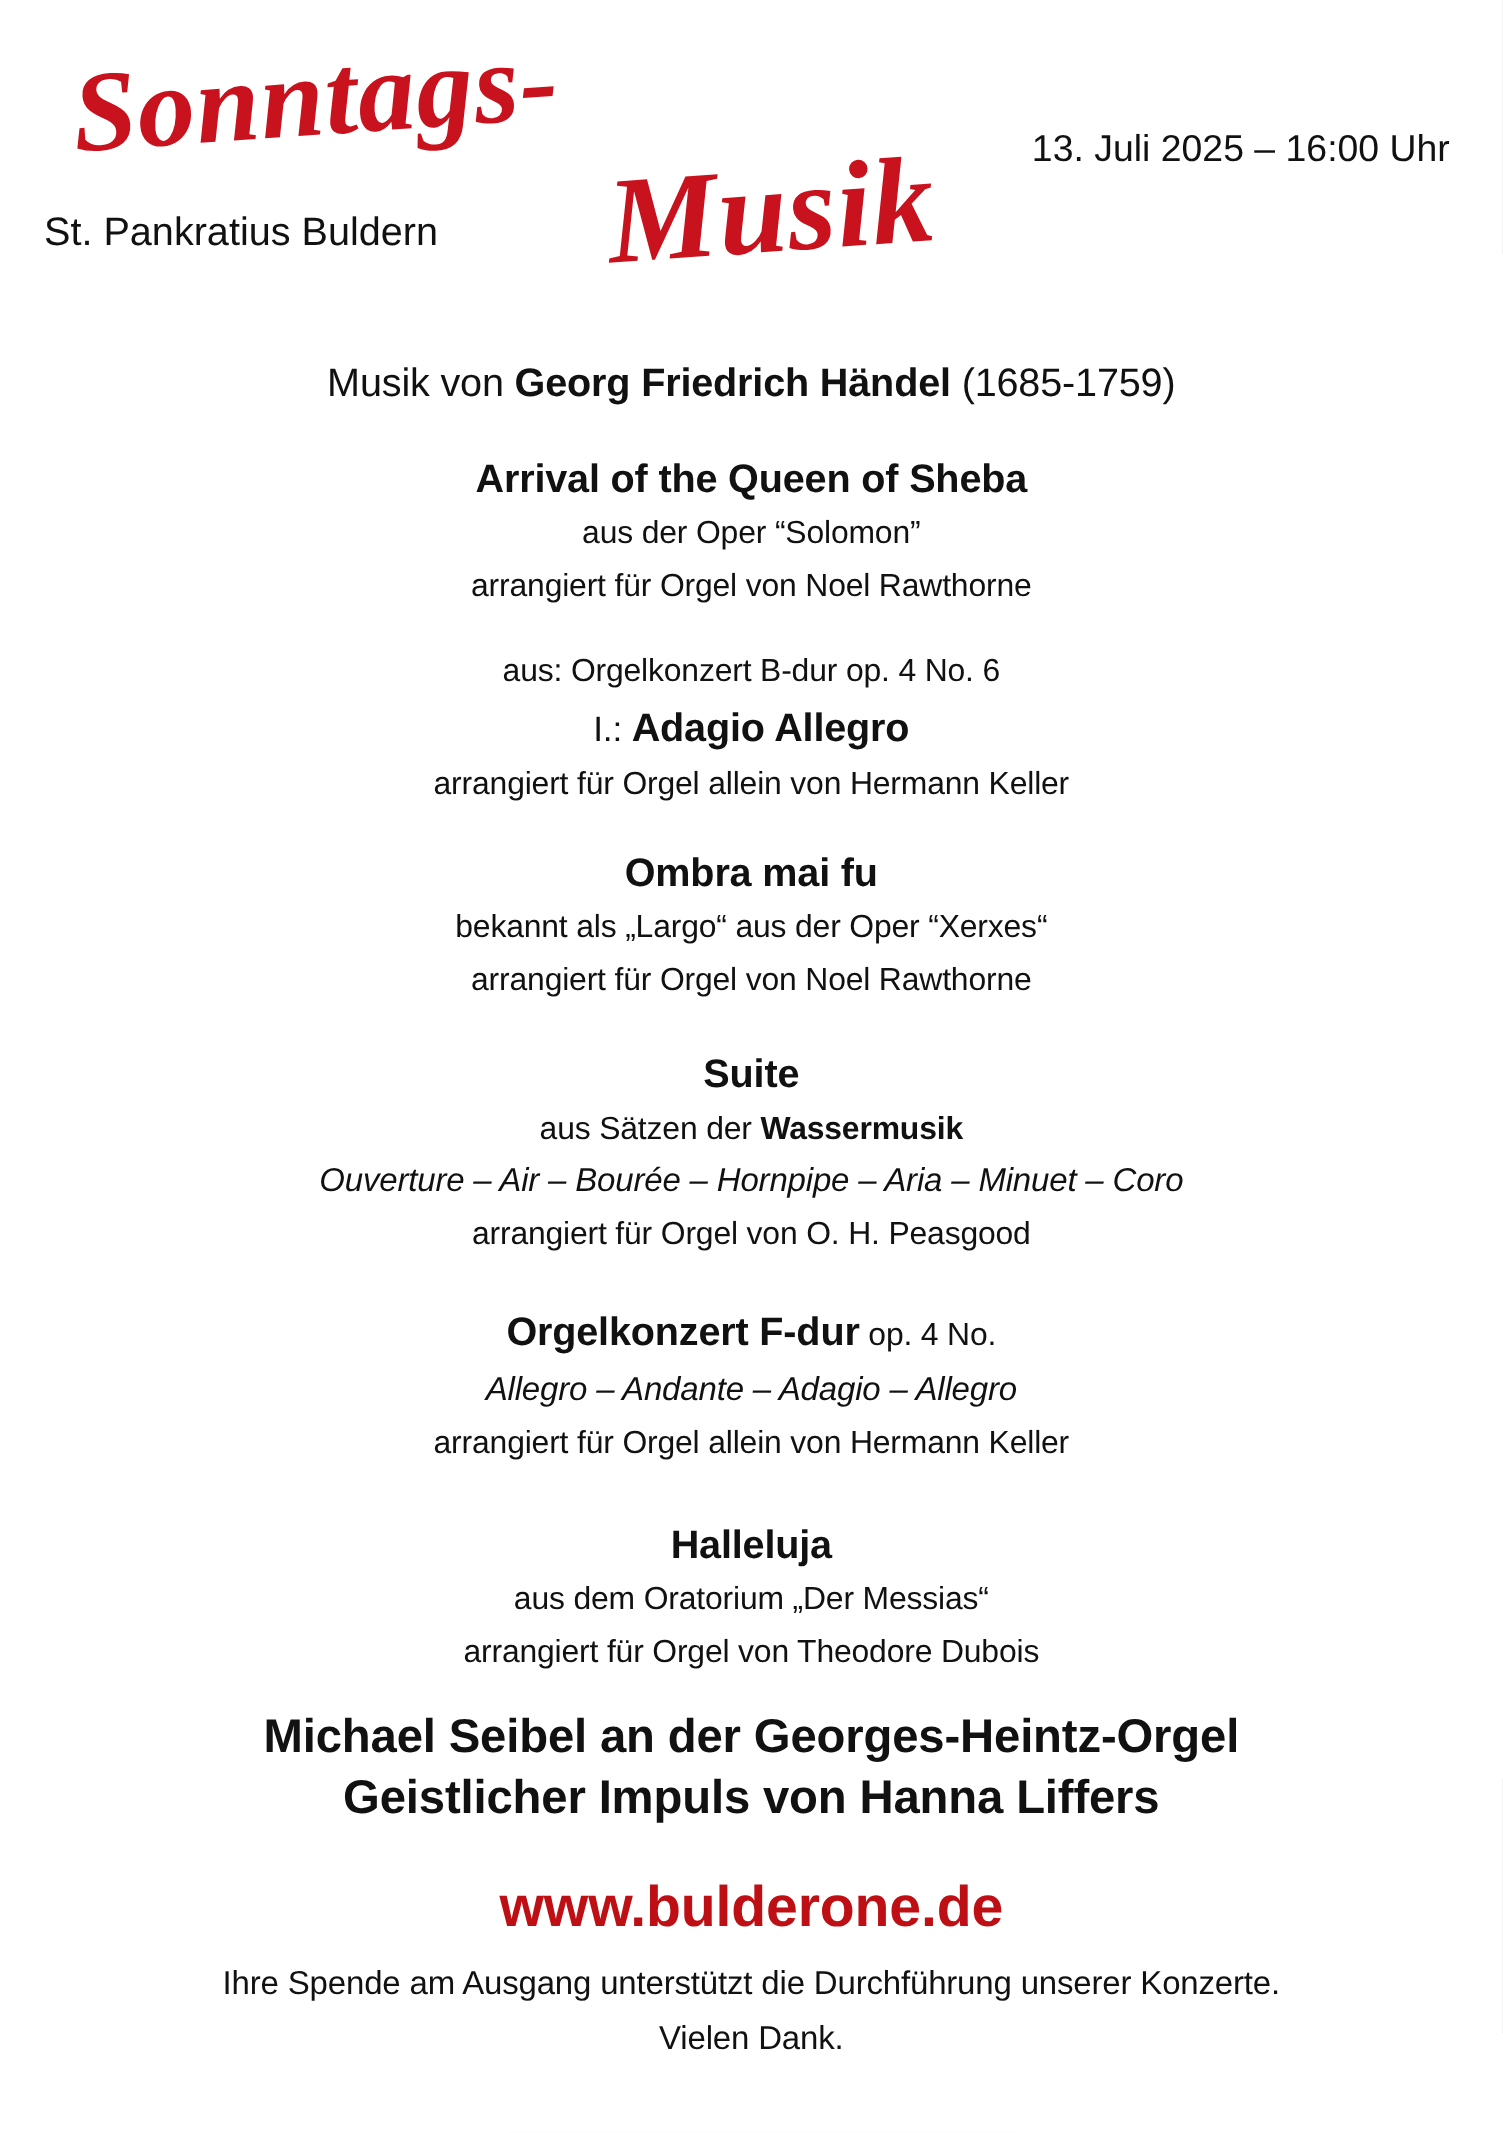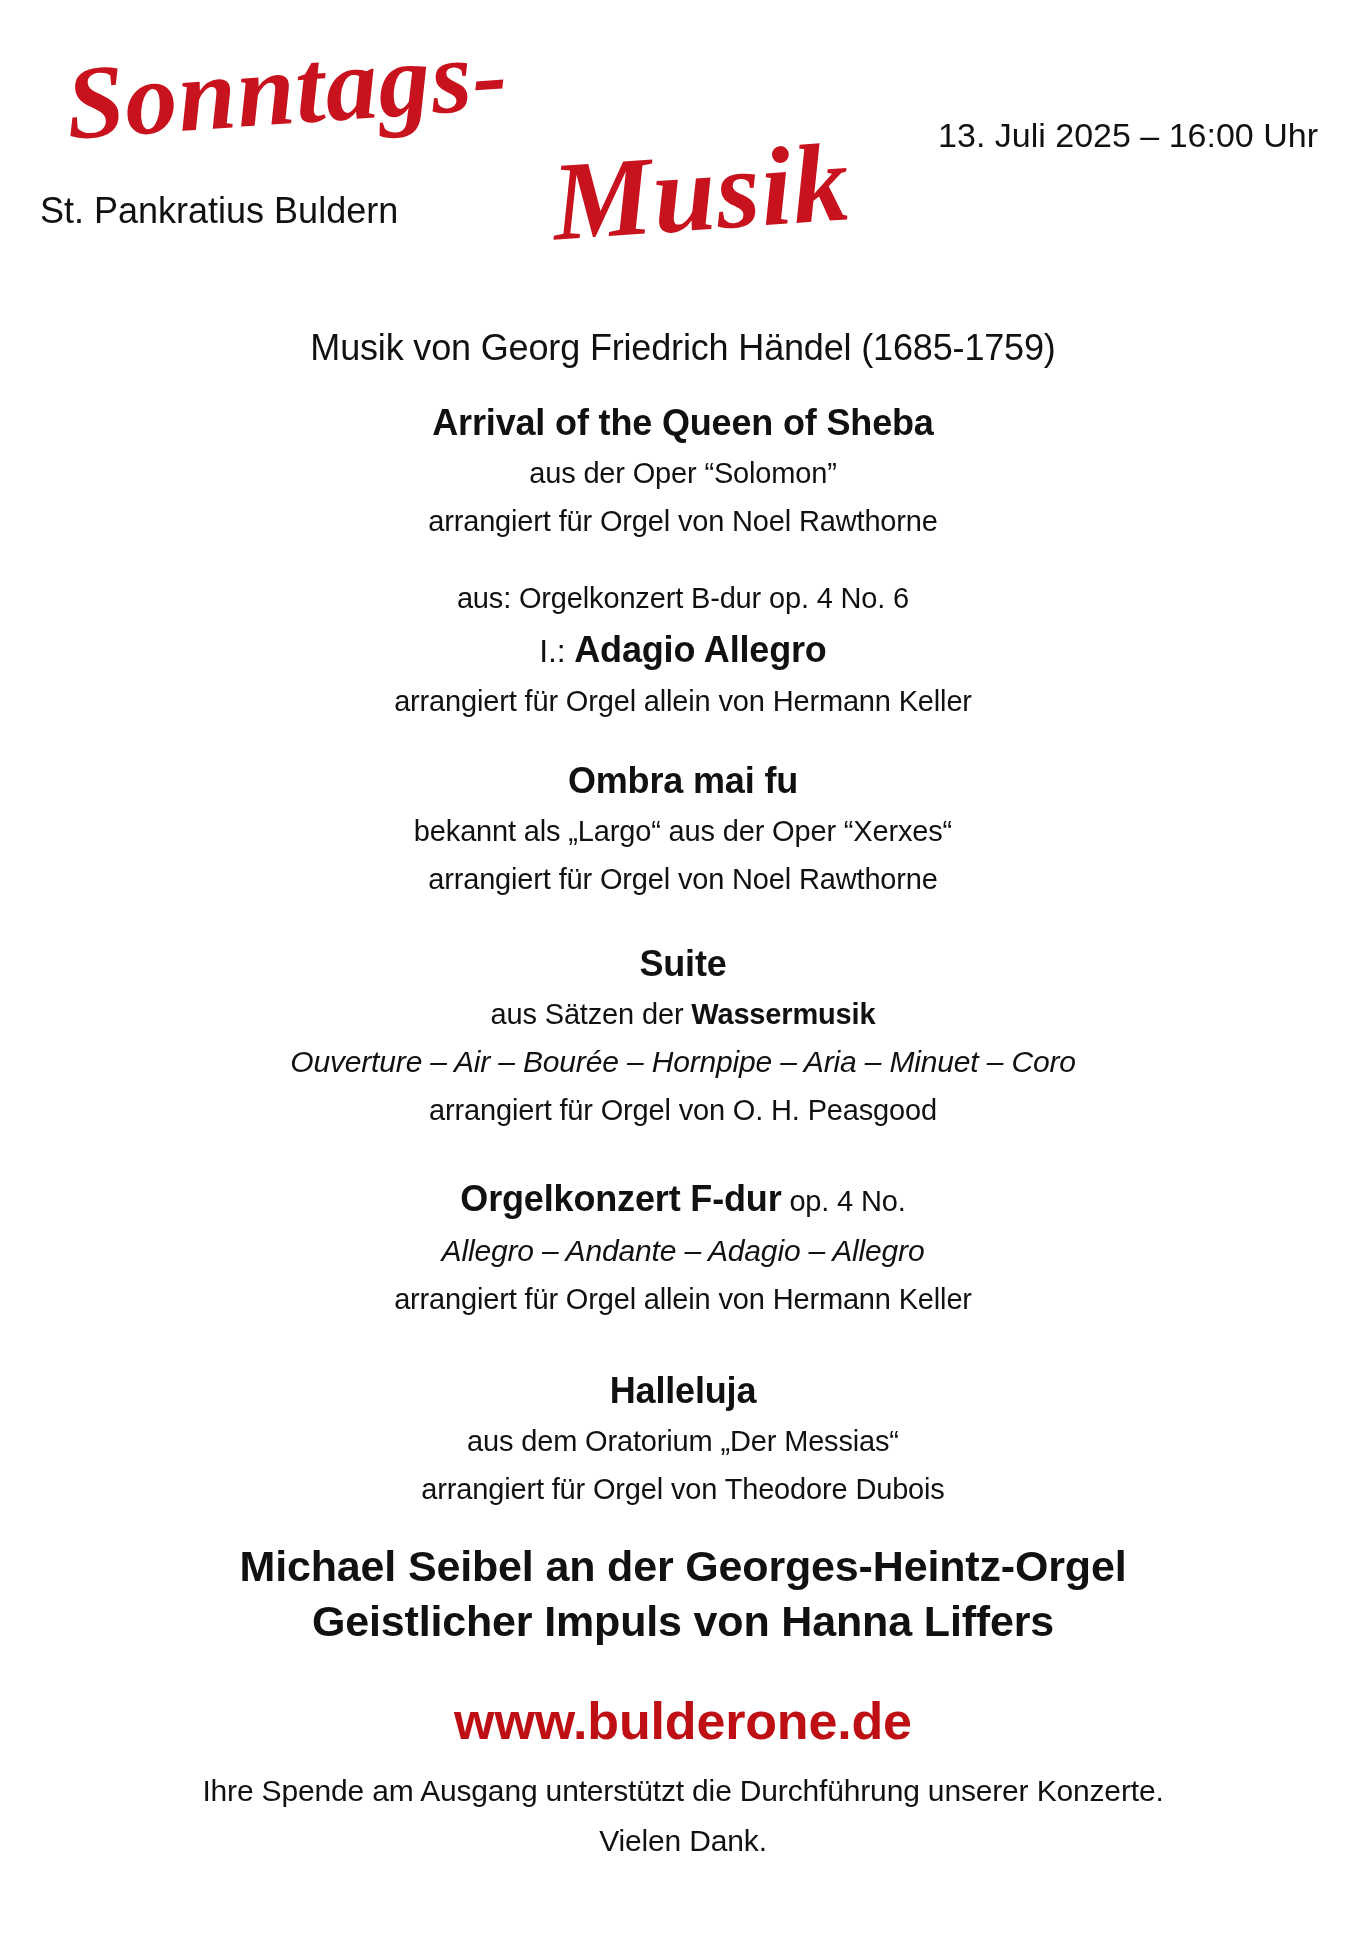--- a/index.html
+++ b/index.html
@@ -43,31 +43,31 @@
   
   .program {
     position: absolute;
     left: 0; top: 0;
     width: 100%;
     text-align: center;
     padding-top: 326px;
     letter-spacing: -0.01em;
   }
   .composer { font-size: 36px; line-height: 44px; }
-  .composer .bold { font-weight: normal; margin-top: 30px; }
+  .composer .bold { font-weight: bold; margin-top: 30px; }
 
   .piece-title   { font-size: 36px; font-weight: bold; line-height: 52px; }
   .title-prefix  { font-size: 32px; font-weight: normal; }
   .title-suffix  { font-size: 29px; font-weight: normal; }
   .pretitle      { font-size: 29px; line-height: 52px; }
   .line          { font-size: 29px; line-height: 48px; }
   .line .bold    { font-weight: bold; }
   .movements     { font-size: 30px; font-style: italic; line-height: 48px; }
 
-  .m-piece1 { margin-top: 27px; }
+  .m-piece1 { margin-top: 39px; }
   .m-piece2 { margin-top: 27px; }
   .m-piece3 { margin-top: 30px; }
   .m-piece4 { margin-top: 35px; }
   .m-piece5 { margin-top: 39px; }
   .m-piece6 { margin-top: 42px; }
 
   .performers { margin-top: 26px; font-size: 43px; font-weight: bold; line-height: 55px; }
 
   .website {
     margin-top: 42px;

